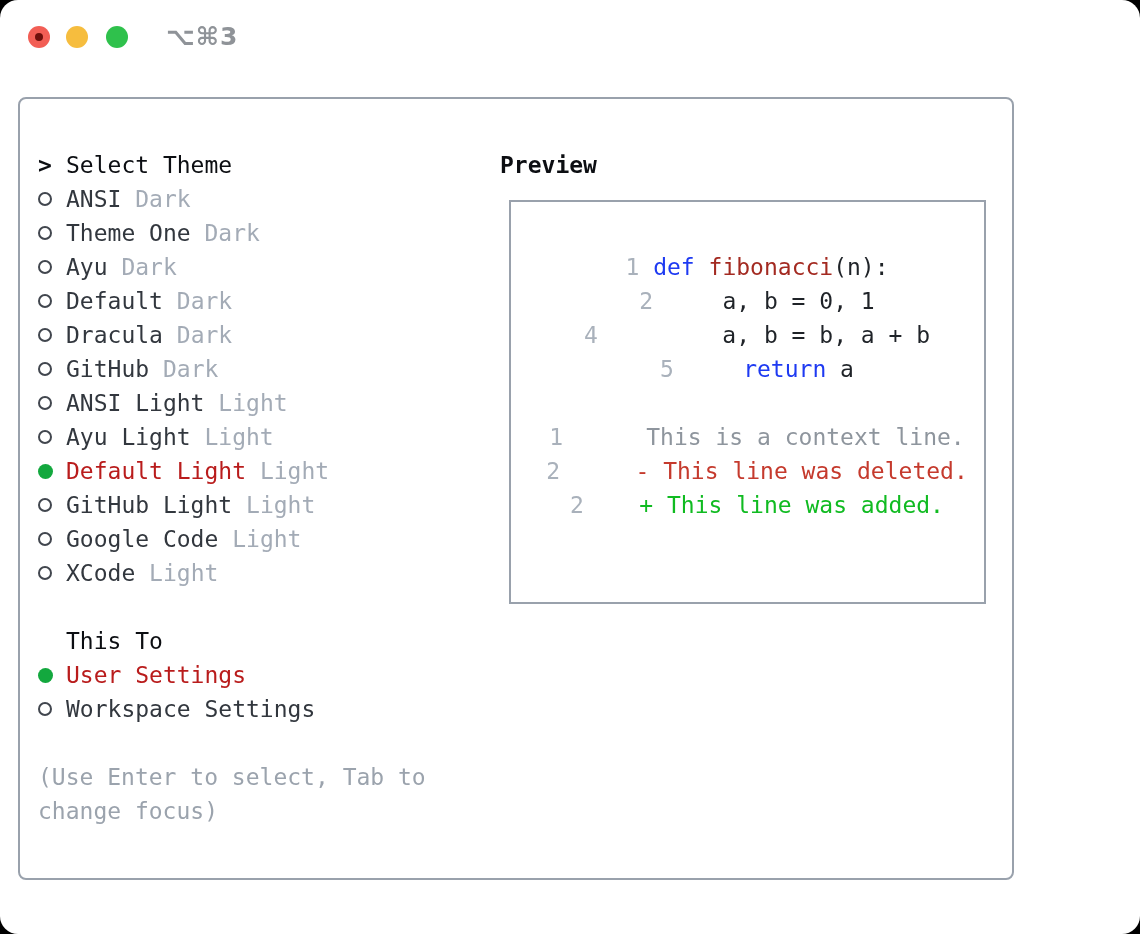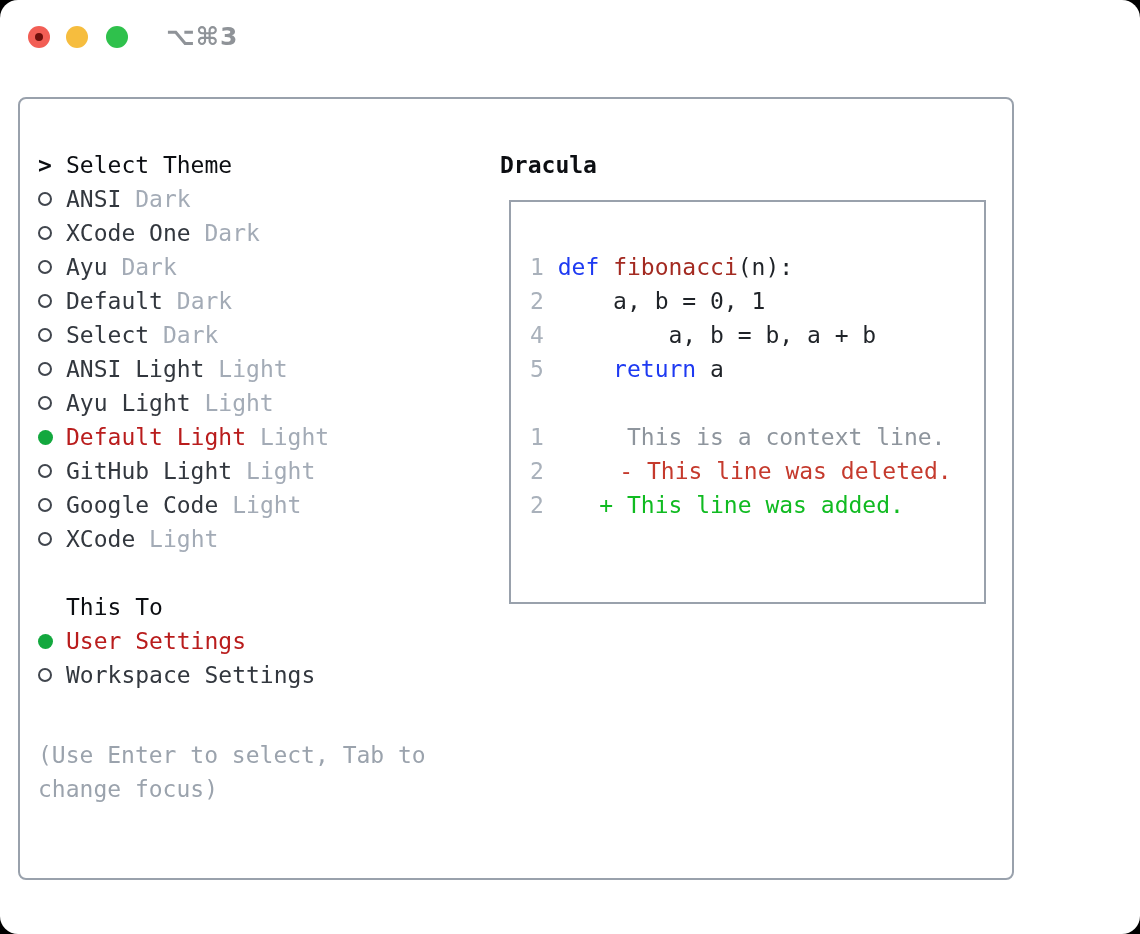--- a/index.html
+++ b/index.html
@@ -26,27 +26,27 @@
   .row{display:flex;height:34px;align-items:center;}
   .marker{width:28px;flex:0 0 28px;display:flex;align-items:center;}
   .prompt{color:#0c0e12;font-weight:bold;}
   .hdr{font-weight:normal;color:#0c0e12;white-space:pre;}
   .txt{white-space:pre;}
   .tag{color:#a3abb6;text-align:right;}
   .radio{width:14px;height:14px;border:2.5px solid #41464e;border-radius:50%;box-sizing:border-box;}
   .radio.filled{border:none;background:#13a83e;width:15px;height:15px;}
   .row.selected .label{color:#b91c1c;}
   .spacer{height:34px;}
-  .help{margin-top:12px;width:430px;color:#9ba3ad;font-size:23px;line-height:34px;white-space:normal;}
+  .help{margin-top:0;width:430px;color:#9ba3ad;font-size:23px;line-height:34px;white-space:normal;}
 
   
   .preview-heading{position:absolute;left:500px;top:148px;font-size:23px;line-height:34px;
                    font-weight:bold;color:#0c0e12;}
   .preview-box{position:absolute;left:509px;top:200px;width:477px;height:404px;
-               border:2px solid #99a1ac;box-sizing:border-box;background:#fff;}
+               border:2px solid #99a1ac;box-sizing:border-box;background:#fff;text-align:center;}
   .code{margin:48px 0 0 19px;font-size:23px;line-height:34px;}
   .code-line{height:34px;white-space:pre;}
   .seg-num{color:#a9b1bb;}
   .seg-kw{color:#1e3af2;}
   .seg-fn{color:#a32a21;}
   .seg-pln{color:#1f2328;}
   .seg-ctx{color:#8e959d;}
   .seg-del{color:#c53a2d;margin-left:20px;}
   .seg-add{color:#10bb21;}
 </style>
@@ -77,39 +77,45 @@
         <div class="row item">
           <span class="marker">
             <span class="radio"></span>
           </span>
           <span class="txt"><span class="label">ANSI</span> <span class="tag">Dark</span></span>
         </div>
         <div class="row item">
           <span class="marker">
             <span class="radio"></span>
           </span>
-          <span class="txt"><span class="label">XCode One</span> <span class="tag">Dark</span></span>
+          <span class="txt"><span class="label">Theme One</span> <span class="tag">Dark</span></span>
         </div>
         <div class="row item">
           <span class="marker">
             <span class="radio"></span>
           </span>
           <span class="txt"><span class="label">Ayu</span> <span class="tag">Dark</span></span>
         </div>
         <div class="row item">
           <span class="marker">
             <span class="radio"></span>
           </span>
           <span class="txt"><span class="label">Default</span> <span class="tag">Dark</span></span>
         </div>
         <div class="row item">
           <span class="marker">
             <span class="radio"></span>
           </span>
-          <span class="txt"><span class="label">Select</span> <span class="tag">Dark</span></span>
+          <span class="txt"><span class="label">Dracula</span> <span class="tag">Dark</span></span>
+        </div>
+        <div class="row item">
+          <span class="marker">
+            <span class="radio"></span>
+          </span>
+          <span class="txt"><span class="label">GitHub</span> <span class="tag">Dark</span></span>
         </div>
         <div class="row item">
           <span class="marker">
             <span class="radio"></span>
           </span>
           <span class="txt"><span class="label">ANSI Light</span> <span class="tag">Light</span></span>
         </div>
         <div class="row item">
           <span class="marker">
             <span class="radio"></span>
@@ -157,21 +163,21 @@
           <span class="marker">
             <span class="radio"></span>
           </span>
           <span class="txt"><span class="label">Workspace Settings</span></span>
         </div>
       </div>
     <div class="spacer"></div>
     <div class="help">(Use Enter to select, Tab to change focus)</div>
   </div>
 
-  <div class="preview-heading">Dracula</div>
+  <div class="preview-heading">Preview</div>
 
   <div class="preview-box">
     <div class="code" id="code-block">
         <div class="code-line"><span class="seg-num">1</span><span class="seg-pln"> </span><span class="seg-kw">def</span><span class="seg-pln"> </span><span class="seg-fn">fibonacci</span><span class="seg-pln">(n):</span></div>
         <div class="code-line"><span class="seg-num">2</span><span class="seg-pln">     a, b = 0, 1</span></div>
         <div class="code-line"><span class="seg-num">4</span><span class="seg-pln">         a, b = b, a + b</span></div>
         <div class="code-line"><span class="seg-num">5</span><span class="seg-pln">     </span><span class="seg-kw">return</span><span class="seg-pln"> a</span></div>
         <div class="code-line"></div>
         <div class="code-line"><span class="seg-num">1</span><span class="seg-ctx">      This is a context line.</span></div>
         <div class="code-line"><span class="seg-num">2</span><span class="seg-pln">    </span><span class="seg-del">- This line was deleted.</span></div>

